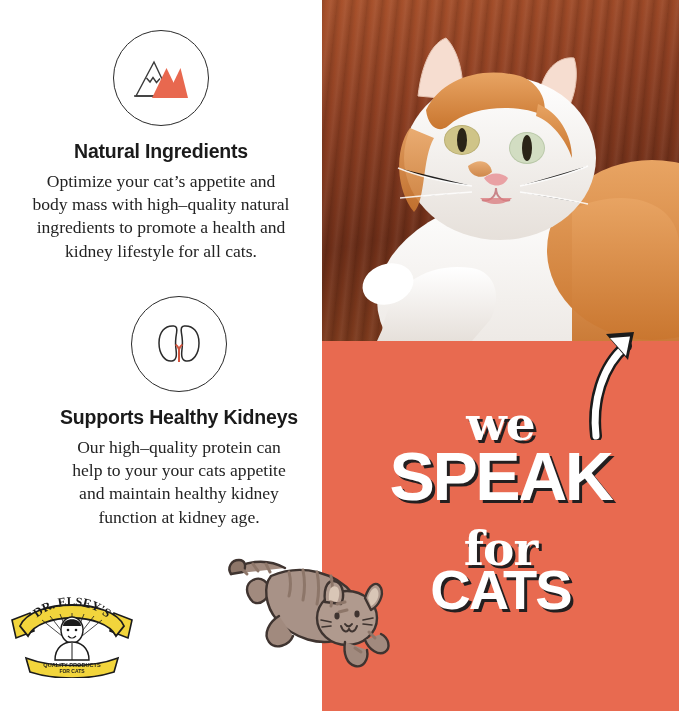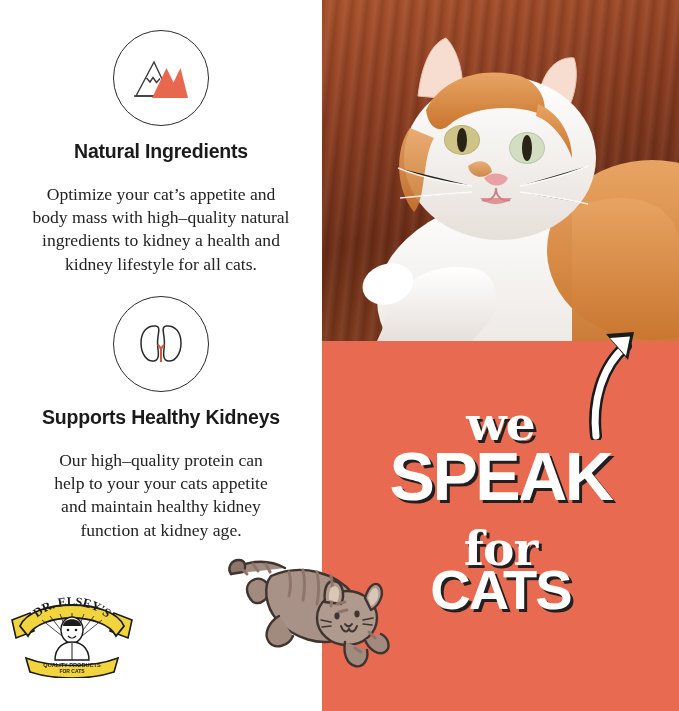--- a/index.html
+++ b/index.html
@@ -31,21 +31,21 @@
     background: #ffffff;
   }
 
   .feature {
     position: absolute;
     left: 0;
     width: 322px;
     text-align: center;
   }
   .feature-1 { top: 30px; }
-  .feature-2 { top: 296px; }
+  .feature-2 { top: 296px; padding-left: 18px; }
 
   .icon-circle {
     width: 96px;
     height: 96px;
     margin: 0 auto;
     border: 1.4px solid #2b2b2b;
     border-radius: 50%;
     box-sizing: border-box;
     display: flex;
     align-items: center;
@@ -59,21 +59,21 @@
     color: #1a1a1a;
     letter-spacing: -0.2px;
     margin-top: 14px;
   }
 
   .feature-body {
     font-family: "Liberation Serif", serif;
     font-size: 17.6px;
     line-height: 1.32;
     color: #232323;
-    margin: 20px auto 0 auto;
+    margin: 7px auto 0 auto;
     width: 296px;
   }
   .feature-body span { display: block; }
 
   
   .logo-wrap {
     position: absolute;
     left: 8px;
     top: 586px;
     width: 128px;
@@ -172,21 +172,21 @@
           <path d="M16.5 26 L20 30 L23 25.5 L26.5 30.5 L30 26.5" fill="none" stroke="#3a3a3a" stroke-width="1.4"></path>
           <path d="M4 44 L44 44" stroke="#3a3a3a" stroke-width="1.4"></path>
           <path d="M36 46 L50.5 16 L58 46 Z" fill="#e8684f"></path>
           <path d="M22 46 L36.5 16 L51 46 Z" fill="#e8684f"></path>
         </svg>
       </div>
       <div class="feature-title">Natural Ingredients</div>
       <div class="feature-body">
         <span>Optimize your cat’s appetite and</span>
         <span>body mass with high–quality natural</span>
-        <span>ingredients to kidney a health and</span>
+        <span>ingredients to promote a health and</span>
         <span>kidney lifestyle for all cats.</span>
       </div>
     </div>
 
     <div class="feature feature-2">
       <div class="icon-circle">
         <svg width="64" height="52" viewBox="0 0 64 52" aria-hidden="true">
           <path d="M27 8 C18 7 12 14 12 25 C12 36 18 44 25 43 C30.5 42.3 29.5 35 28.8 29.5 C28.2 24.6 29 18 29.6 14.6 C30.2 10.6 29.6 8.2 27 8 Z" fill="none" stroke="#2b2b2b" stroke-width="1.5"></path>
           <path d="M37 8 C46 7 52 14 52 25 C52 36 46 44 39 43 C33.5 42.3 34.5 35 35.2 29.5 C35.8 24.6 35 18 34.4 14.6 C33.8 10.6 34.4 8.2 37 8 Z" fill="none" stroke="#2b2b2b" stroke-width="1.5"></path>
           <path d="M28.6 26.5 C30.4 27.6 31.4 29.5 32 31.6 C32.6 29.5 33.6 27.6 35.4 26.5" fill="none" stroke="#d2553f" stroke-width="2"></path>

